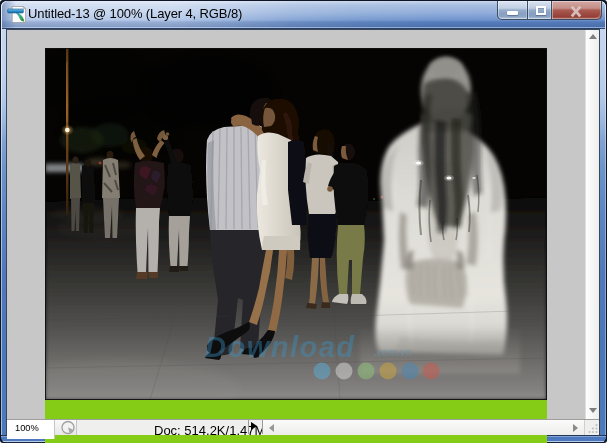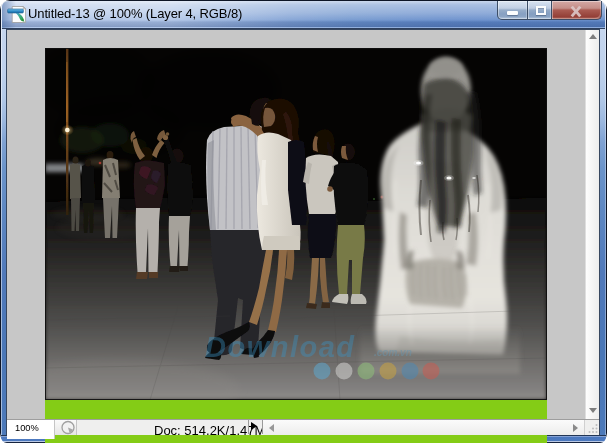--- a/index.html
+++ b/index.html
@@ -1,16 +1,16 @@
 <!DOCTYPE html>
 <html><head><meta charset="utf-8">
 <style>
 html,body{margin:0;padding:0;width:607px;height:443px;overflow:hidden;background:#fff;
 font-family:"Liberation Sans",sans-serif;}
-#win{position:absolute;left:0;top:0;width:607px;height:443px;border-radius:10px;
+#win{position:absolute;left:0;top:0;width:607px;height:443px;border-radius:3px;
 background:#0d1526;}
 #frame{position:absolute;left:1px;top:1px;width:605px;height:441px;border-radius:6px;
 background:linear-gradient(180deg,#f4f8fd 0%,#cddbf2 2%,#c4d5ee 8%,#bed1ec 16%,
 #b2c9e8 22%,#9db9e0 27%,#7fa2d3 32%,#6b94ca 38%,#5d87c2 48%,#5079ba 62%,#4a77b7 80%,#4d7aba 100%);
 box-shadow:inset 0 1px 0 rgba(255,255,255,.75), inset 1px 0 0 rgba(255,255,255,.5), inset -1px 0 0 rgba(255,255,255,.35);}
 #titlebar{position:absolute;left:2px;top:1px;width:603px;height:27px;border-radius:6px 6px 0 0;overflow:hidden;
 background:
 linear-gradient(180deg,rgba(255,255,255,.66) 0%,rgba(255,255,255,.46) 14%,rgba(255,255,255,.30) 45%,rgba(255,255,255,.10) 70%,rgba(24,48,100,.15) 78%,rgba(24,48,100,.25) 93%,rgba(24,48,100,.27) 94.5%,rgba(190,210,240,.5) 96%,rgba(175,198,235,.55) 100%),
 linear-gradient(90deg,#b0c5e8 0%,#aec4e7 28%,#95b1dd 38%,#7b9dd2 48%,#6b92cc 58%,#6189c9 72%,#5d86c7 100%);}
 #titlebar:before{content:"";position:absolute;left:0;top:0;width:14px;height:27px;

